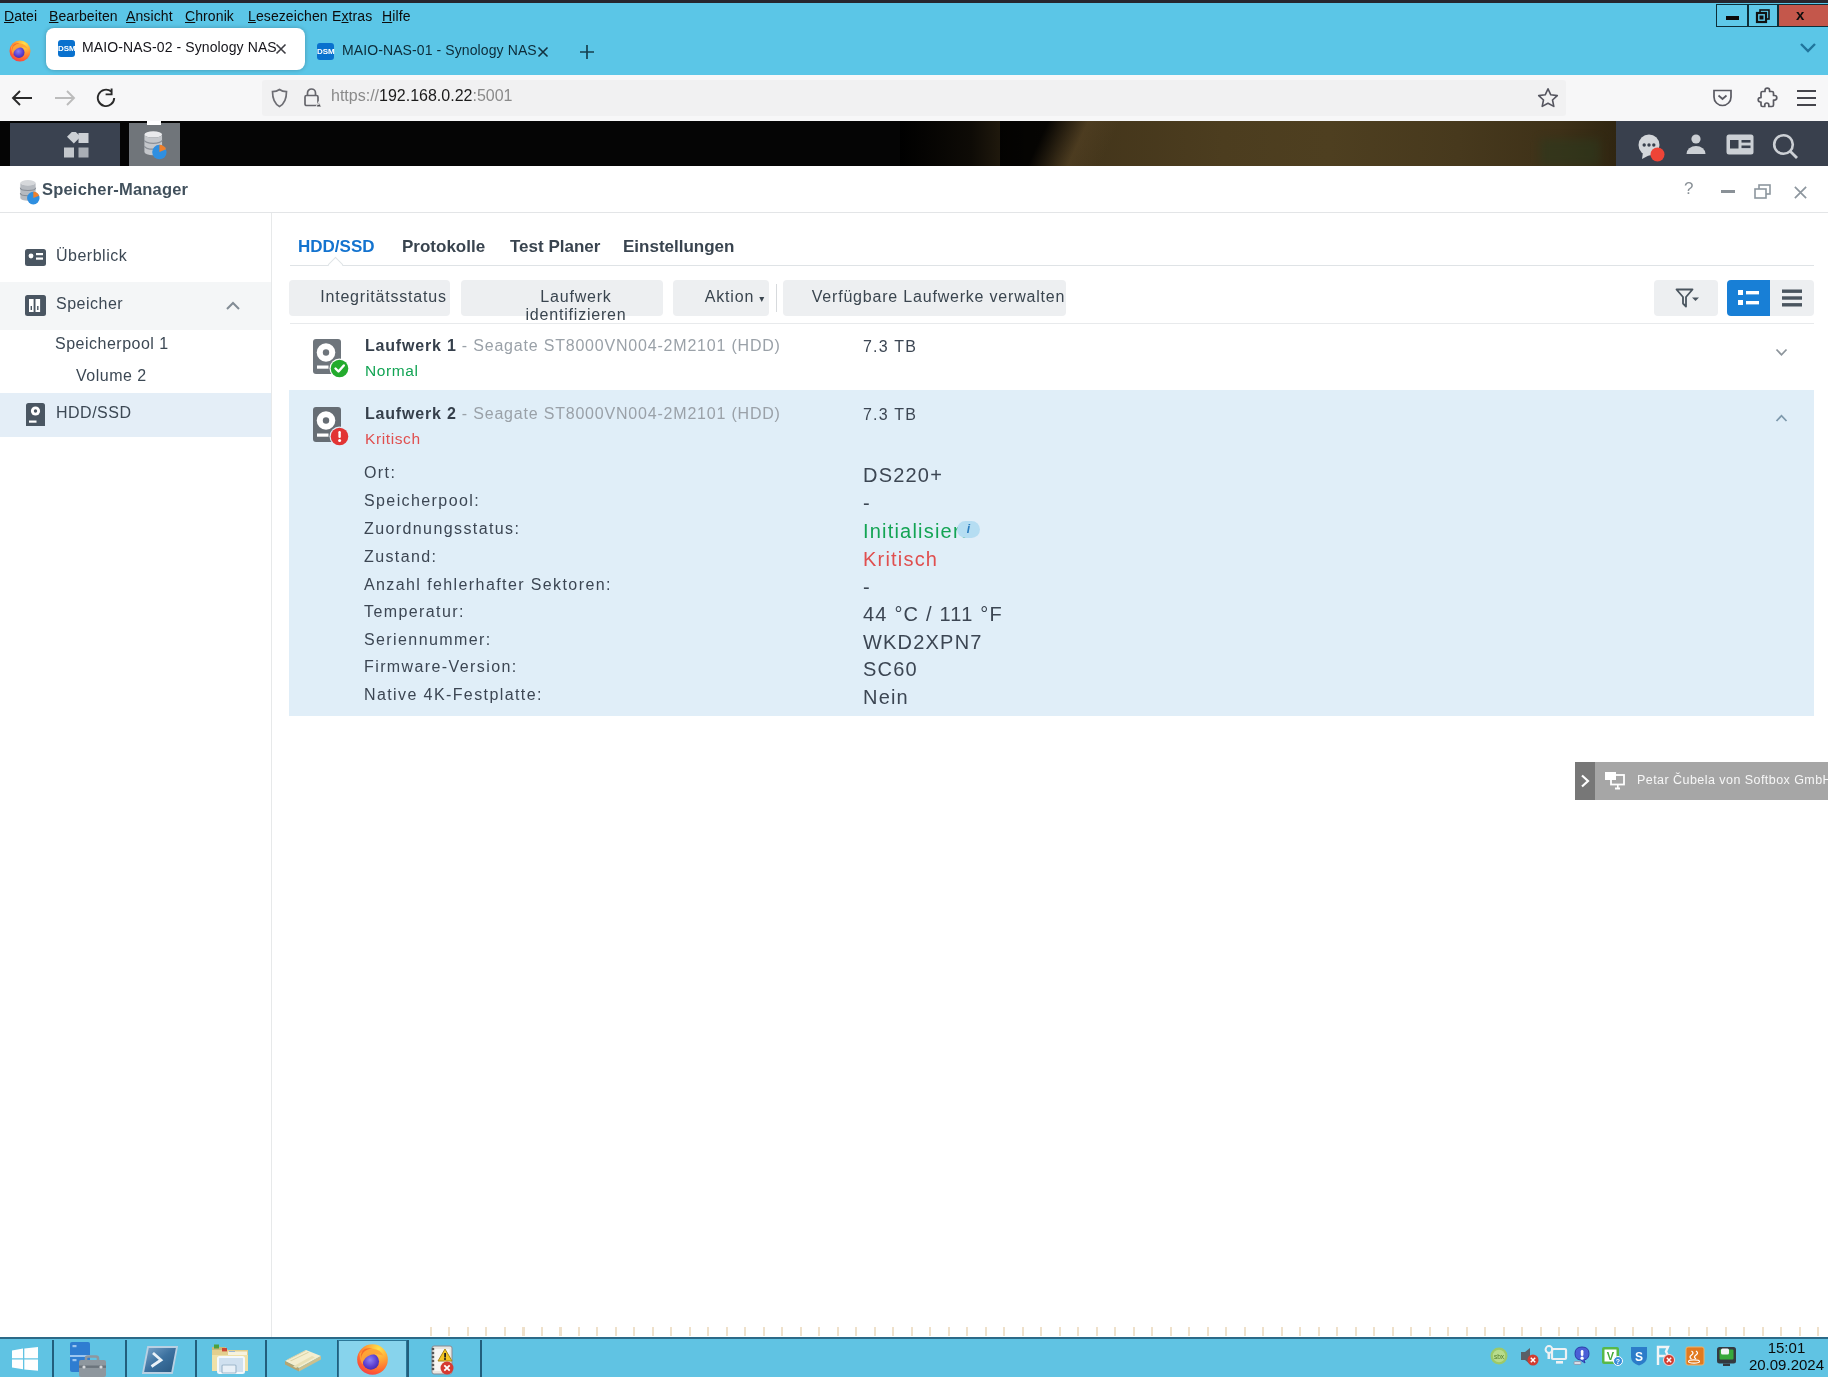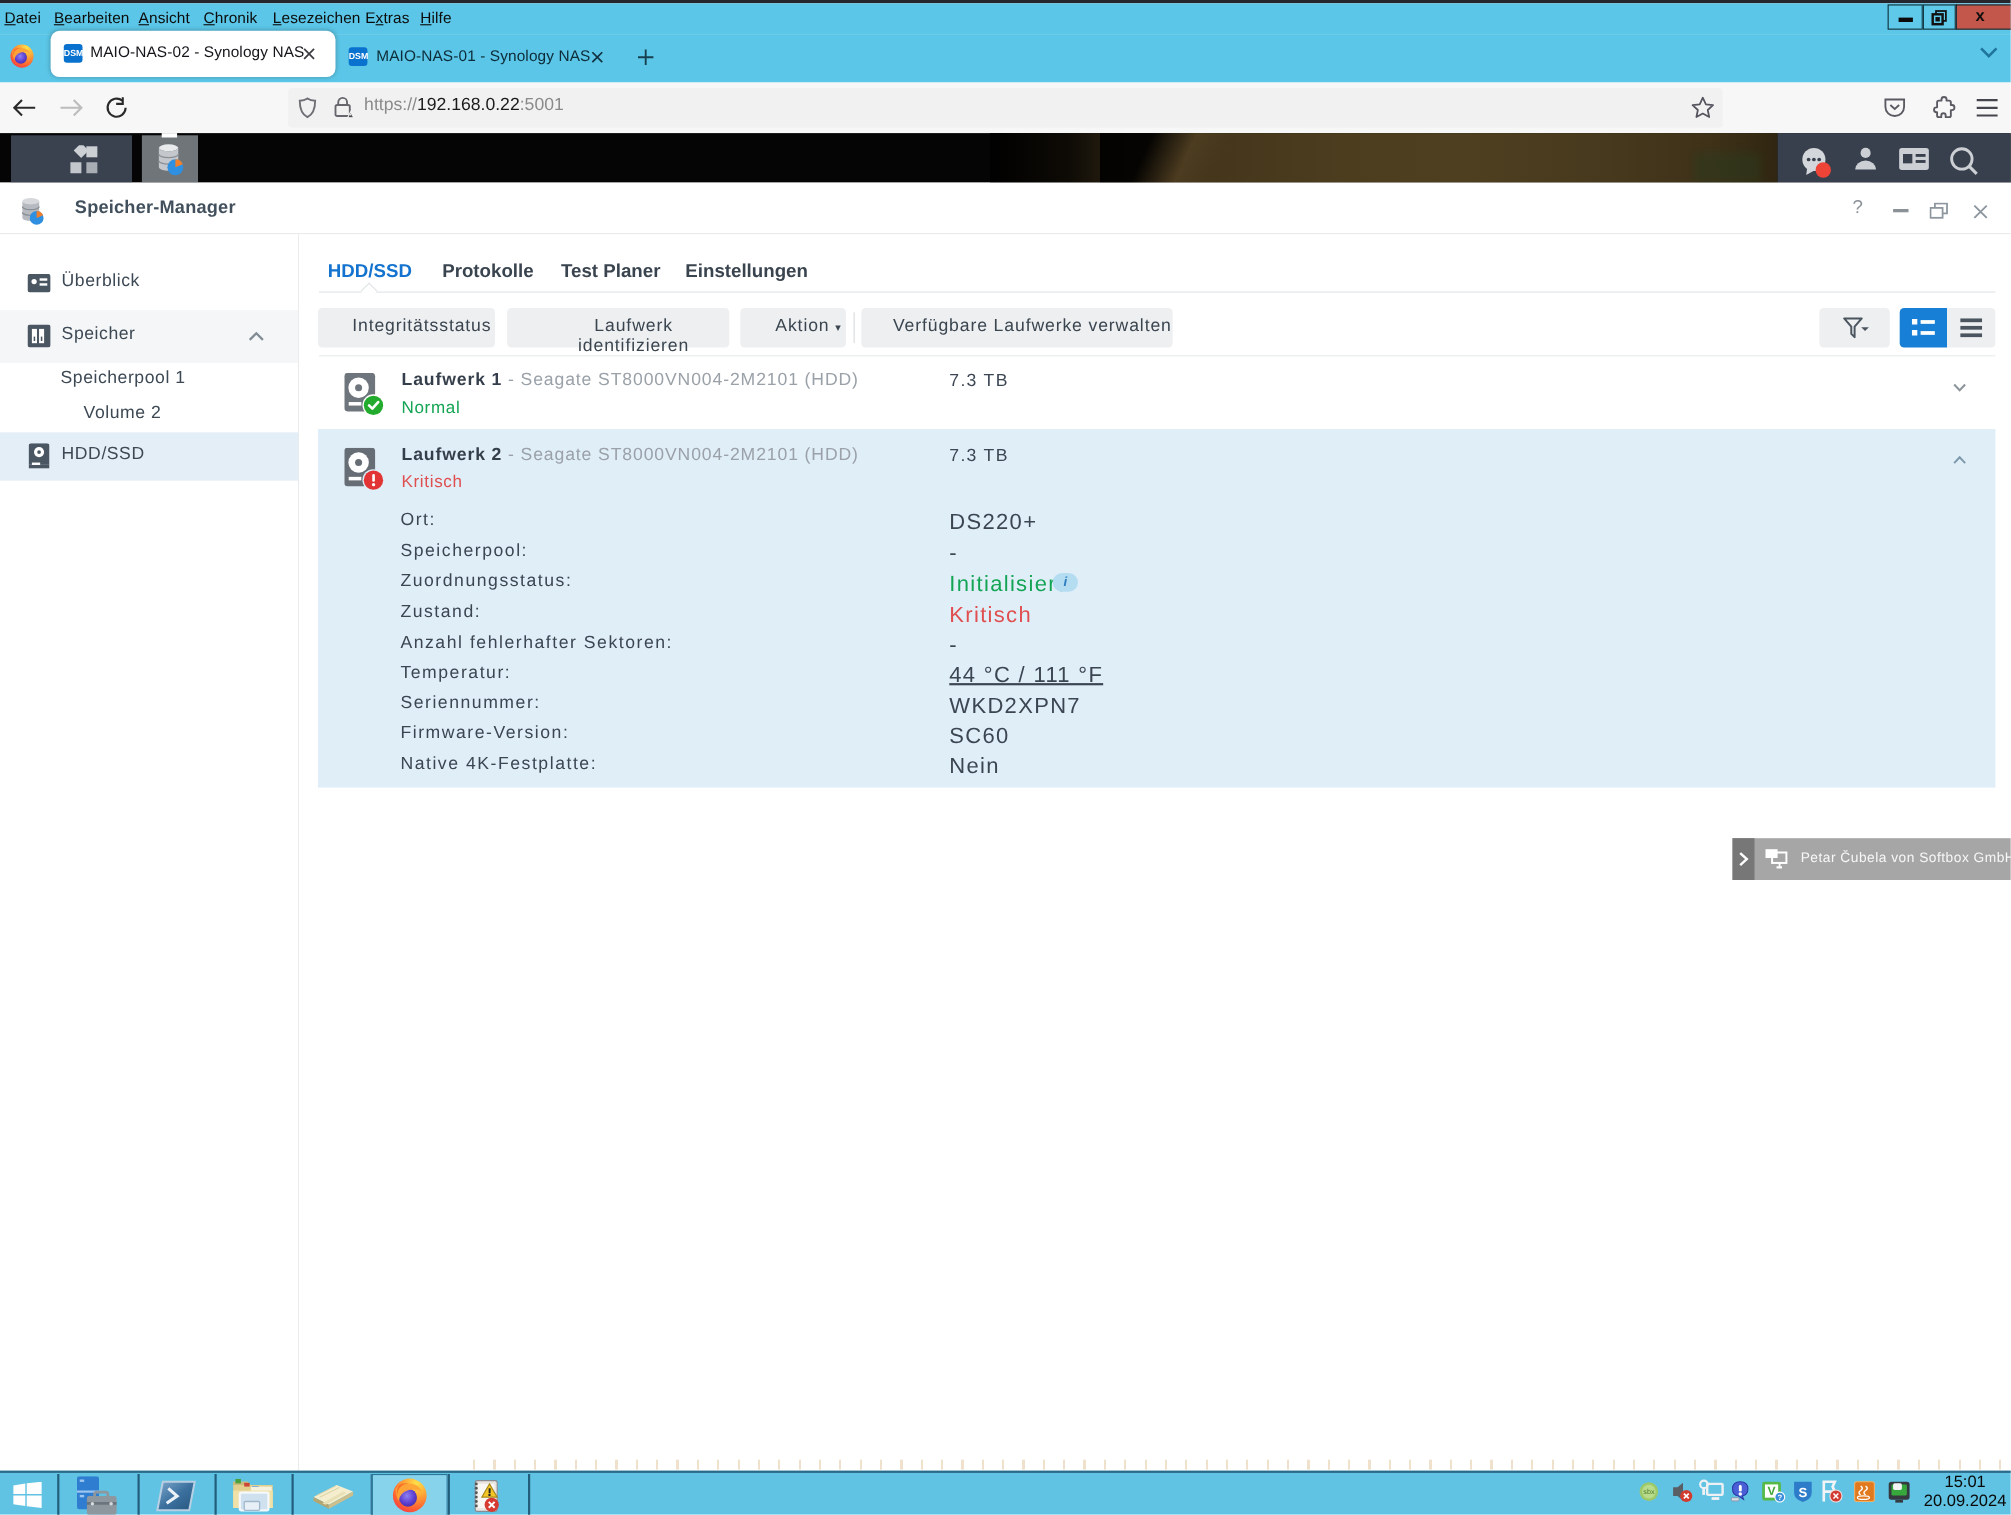--- a/index.html
+++ b/index.html
@@ -20,21 +20,21 @@
 .tabtxt { font-size:14px; color:#15141a; white-space:nowrap; letter-spacing:0.1px; }
 #winbtn { left:0; top:4px; width:1828px; height:23px; }
 .wb { position:absolute; top:0; height:23px; border:1px solid #0d2e38; }
 
 
 #dsmbar { left:0; top:121px; width:1828px; height:45px; background:#050505; }
 
 
 #titlebar { left:0; top:166px; width:1828px; height:47px; background:#fff;
   border-bottom:1px solid #e3e5e7; }
-#titlebar .t { position:absolute; left:68px; top:14px; font-size:16.5px;
+#titlebar .t { position:absolute; left:42px; top:14px; font-size:16.5px;
   font-weight:bold; letter-spacing:0.2px; color:#41505c; }
 
 
 #sidebar { left:0; top:213px; width:272px; height:1124px; background:#fff;
   border-right:1px solid #e7e9ea; }
 .srow { position:absolute; left:0; width:271px; font-size:16px; letter-spacing:0.5px; color:#3c4854; }
 
 
 #content { left:272px; top:213px; width:1556px; height:1124px; background:#fff; }
 .ctab { position:absolute; top:24px; font-size:17px; font-weight:bold; color:#39444f; }
@@ -365,21 +365,21 @@
   <span class="lbl" style="top:279px;">Speicherpool:</span>
     <span class="val" style="top:279px;">-</span>
   <span class="lbl" style="top:307px;">Zuordnungsstatus:</span>
     <span class="val green" style="top:307px;">Initialisiert</span>
   <span class="abs" style="left:685px; top:308px; width:23px; height:17px; background:#b5ddf2; border-radius:8.5px; text-align:center; font-size:12px; font-weight:bold; font-style:italic; color:#2a7cbf; line-height:17px;">i</span>
   <span class="lbl" style="top:335px;">Zustand:</span>
     <span class="val red" style="top:335px;">Kritisch</span>
   <span class="lbl" style="top:363px;">Anzahl fehlerhafter Sektoren:</span>
     <span class="val" style="top:363px;">-</span>
   <span class="lbl" style="top:390px;">Temperatur:</span>
-    <span class="val" style="top:390px;text-decoration:underline;">44 °C / 111 °F</span>
+    <span class="val" style="top:390px;">44 °C / 111 °F</span>
   <span class="lbl" style="top:418px;">Seriennummer:</span>
     <span class="val" style="top:418px;">WKD2XPN7</span>
   <span class="lbl" style="top:445px;">Firmware-Version:</span>
     <span class="val" style="top:445px;">SC60</span>
   <span class="lbl" style="top:473px;">Native 4K-Festplatte:</span>
     <span class="val" style="top:473px;">Nein</span>
 </div>
 
 <div class="abs" id="tv" style="left:1575px; top:762px; width:253px; height:38px; background:#a6a6a6;">
   <div class="abs" style="left:0; top:0; width:20px; height:38px; background:#777;">

